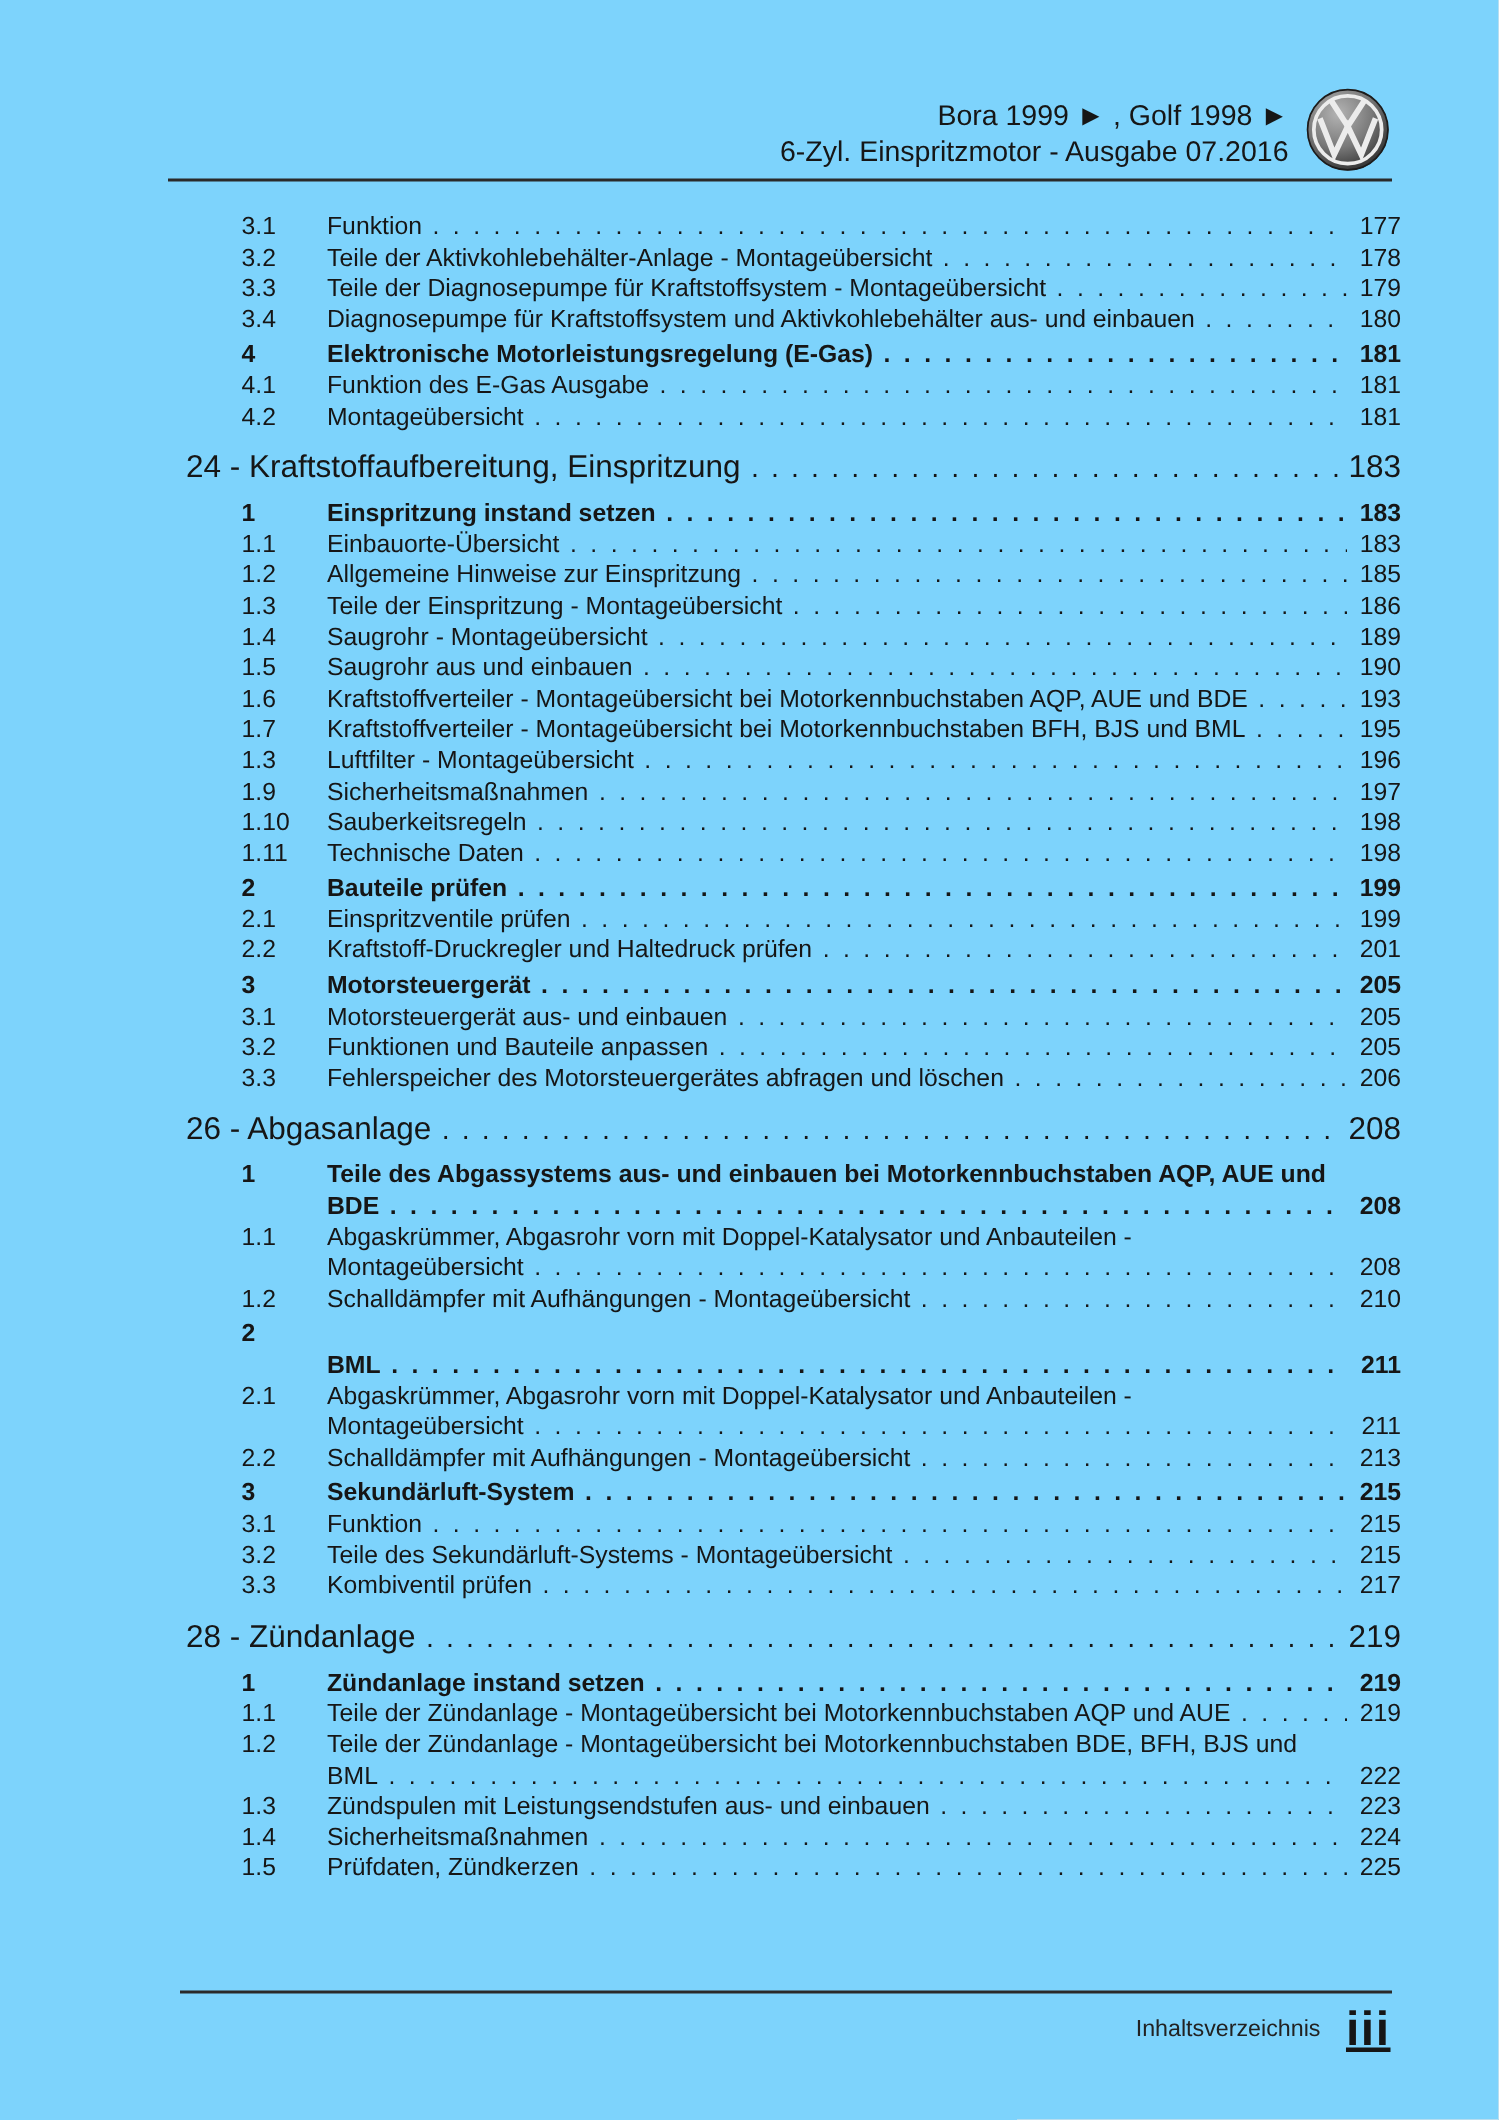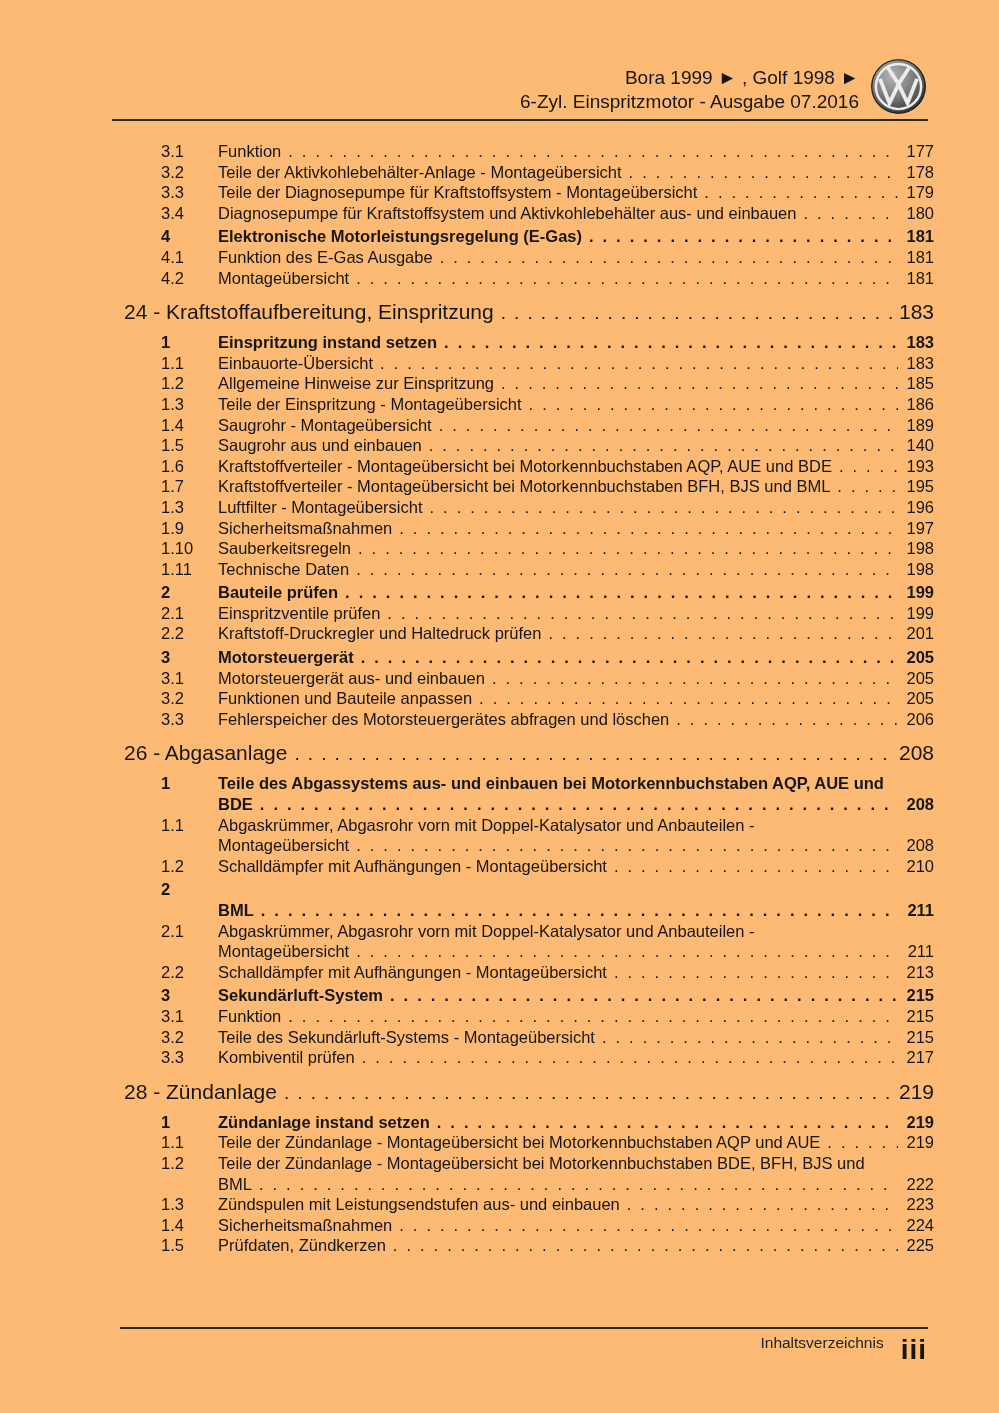--- a/index.html
+++ b/index.html
@@ -1,19 +1,19 @@
 <!DOCTYPE html>
 <html><head>
 <meta charset="utf-8">
 <style>
   html,body{margin:0;padding:0;background:#e8e8e8;}
   .page{
     position:relative;
     width:999px;height:1413px;
-    background:#fdba74;
+    background:#7dd3fc;
     font-family:"Liberation Sans", sans-serif;
     color:#161616;
     overflow:hidden;
     margin:0 auto;
   }
   
   .header-text{
     position:absolute;top:66px;right:140px;
     text-align:right;font-size:19px;line-height:24px;
   }
@@ -44,24 +44,24 @@
   
   .chapter-row{font-size:21px;line-height:26px;margin-bottom:6px;}
   .chapter-row .leader::after{letter-spacing:1.4px;font-size:19px;}
   
   .footer-rule{
     position:absolute;top:1327px;left:120px;width:808px;height:2px;
     background:#2a2a2a;
   }
   .footer{
     position:absolute;top:1334px;right:72px;
-    display:flex;align-items:flex-start;gap:17px;
+    display:flex;align-items:center;gap:17px;
   }
   .footer-label{font-size:15.5px;color:#222;}
-  .footer-page{font-size:28px;font-weight:bold;letter-spacing:1px;}
+  .footer-page{font-size:32px;font-weight:bold;letter-spacing:1px;text-decoration:underline;}
 </style>
 </head>
 <body>
 
 <div class="page">
 
   <div class="header-text">
     <div>Bora 1999 ► , Golf 1998 ►</div>
     <div>6-Zyl. Einspritzmotor - Ausgabe 07.2016</div>
   </div>
@@ -163,21 +163,21 @@
         <div class="toc-row entry">
           <span class="num">1.4</span>
           <span class="entry-title">Saugrohr - Montageübersicht</span>
           <span class="leader"></span>
           <span class="page-num">189</span>
         </div>
         <div class="toc-row entry">
           <span class="num">1.5</span>
           <span class="entry-title">Saugrohr aus und einbauen</span>
           <span class="leader"></span>
-          <span class="page-num">140</span>
+          <span class="page-num">190</span>
         </div>
         <div class="toc-row entry">
           <span class="num">1.6</span>
           <span class="entry-title">Kraftstoffverteiler - Montageübersicht bei Motorkennbuchstaben AQP, AUE und BDE</span>
           <span class="leader"></span>
           <span class="page-num">193</span>
         </div>
         <div class="toc-row entry">
           <span class="num">1.7</span>
           <span class="entry-title">Kraftstoffverteiler - Montageübersicht bei Motorkennbuchstaben BFH, BJS und BML</span>

